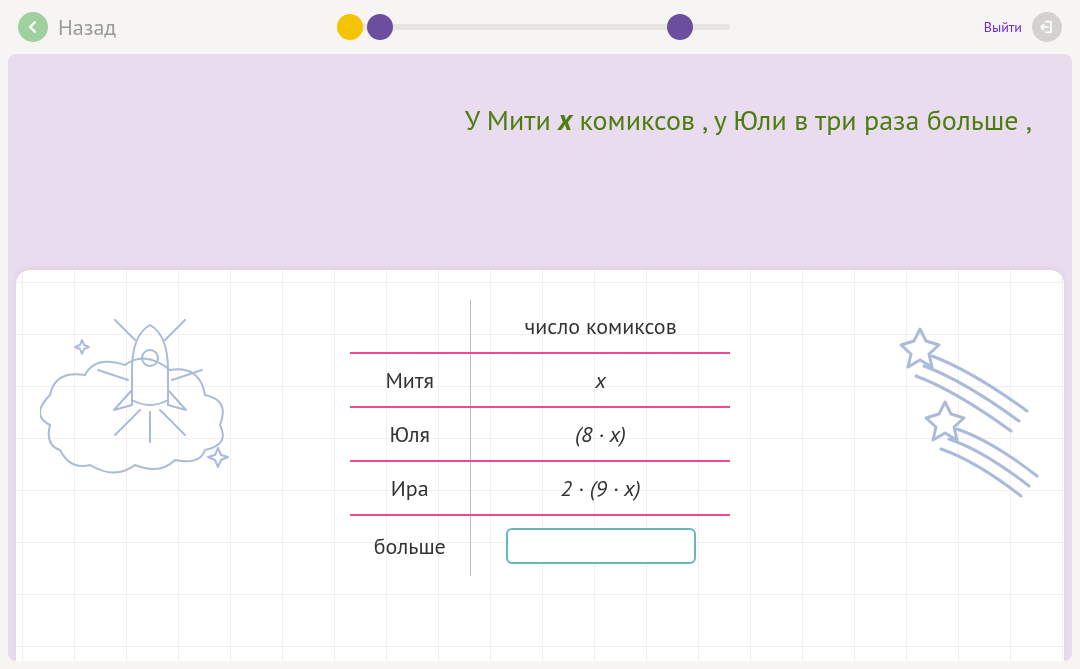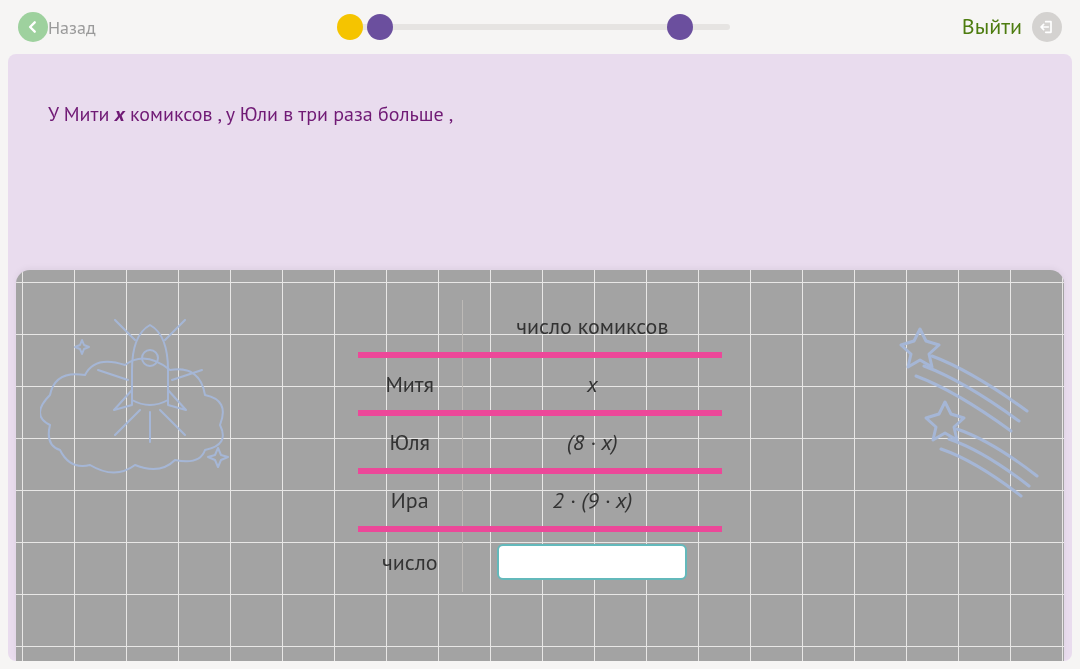--- a/index.html
+++ b/index.html
@@ -13,67 +13,67 @@
     padding: 0 18px;
     position: relative;
   }
   .back-btn {
     width: 30px; height: 30px; border-radius: 50%;
     background: #9ed19e;
     display: inline-flex; align-items: center; justify-content: center;
     cursor: pointer;
   }
   .back-btn svg { width: 14px; height: 14px; }
-  .back-label { color: #9a9a9a; font-size: 18px; }
+  .back-label { margin-left: 10px; color: #9a9a9a; font-size: 22px; }
   .progress {
     position: absolute; left: 50%; top: 50%; transform: translate(-50%, -50%);
     display: flex; align-items: center;
   }
   .prog-track {
     width: 380px; height: 6px; background: #e6e4e2; border-radius: 3px;
     position: relative;
   }
   .dot {
     width: 26px; height: 26px; border-radius: 50%;
     position: absolute; top: 50%; transform: translate(-50%, -50%);
   }
   .dot.d1 { left: 0px; background: #f5c400; }
   .dot.d2 { left: 30px; background: #6b4f9e; }
   .dot.d3 { left: 330px; background: #6b4f9e; }
-  .exit { margin-left: auto; display: flex; align-items: flex-start; color: #4d7c0f; font-size: 22px; cursor: pointer; }
+  .exit { margin-left: auto; display: flex; align-items: center; color: #6d28d9; font-size: 14px; cursor: pointer; }
   .exit-icon {
     width: 30px; height: 30px; border-radius: 50%;
     background: #d4d2d0; margin-left: 10px;
     display: inline-flex; align-items: center; justify-content: center;
   }
   .exit-icon svg { width: 16px; height: 16px; }
   
   
   .panel {
     background: #e9dcee;
     border-radius: 8px;
     margin: 0 8px;
     height: 607px;
     position: relative;
     overflow: hidden;
   }
   .prompt {
-    text-align: left;
-    color: #701a75;
-    font-size: 20px;
+    text-align: right;
+    color: #4d7c0f;
+    font-size: 28px;
     line-height: 1.45;
     padding: 46px 40px 34px;
   }
   .prompt .xvar { font-weight: 800; font-style: italic; }
   
   
   .card {
     position: absolute;
     left: 8px; right: 8px; top: 216px; bottom: 0;
-    background: #a3a3a3;
+    background: #ffffff;
     border-top-left-radius: 14px;
     border-top-right-radius: 14px;
     box-shadow: 0 -2px 6px rgba(0,0,0,0.05);
     overflow: hidden;
   }
   
   .card::before {
     content: "";
     position: absolute; inset: 0;
     background-image:
@@ -99,21 +99,21 @@
     font-size: 22px;
     color: #333;
   }
   .tbl th, .tbl td {
     padding: 12px 24px;
     text-align: center;
     font-weight: 400;
   }
   .tbl th { font-weight: 400; }
   .tbl .col-name { border-right: 1px solid #bdbab7; }
-  .tbl tr.bordered th, .tbl tr.bordered td { border-top: 6px solid #ec4899; }
+  .tbl tr.bordered th, .tbl tr.bordered td { border-top: 2px solid #ec4899; }
   .tbl .mathx { font-style: italic; }
   .answer-input {
     width: 190px; height: 36px;
     border: 2px solid #63b9bb;
     border-radius: 6px;
     background: #fff;
     font-size: 20px;
     text-align: center;
     outline: none;
   }
@@ -210,21 +210,21 @@
         </tr>
         <tr class="bordered">
           <td class="col-name">Юля</td>
           <td class="mathx">(8 · x)</td>
         </tr>
         <tr class="bordered">
           <td class="col-name">Ира</td>
           <td class="mathx">2 · (9 · x)</td>
         </tr>
         <tr class="bordered">
-          <td class="col-name">число</td>
+          <td class="col-name">больше</td>
           <td>
             <input class="answer-input" type="text" value="" style="">
           </td>
         </tr>
       </tbody>
         </table>
 
     </div>
   </div>
 </div>

